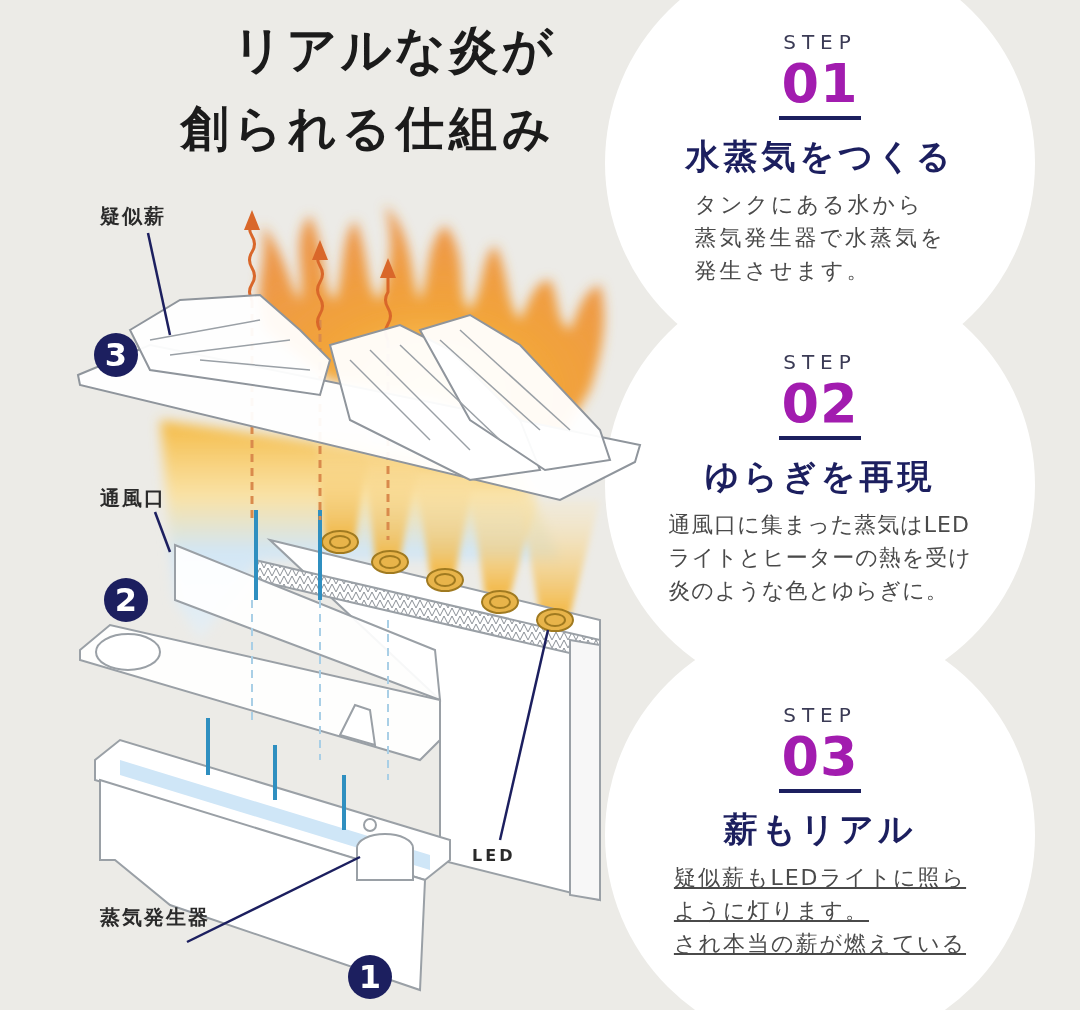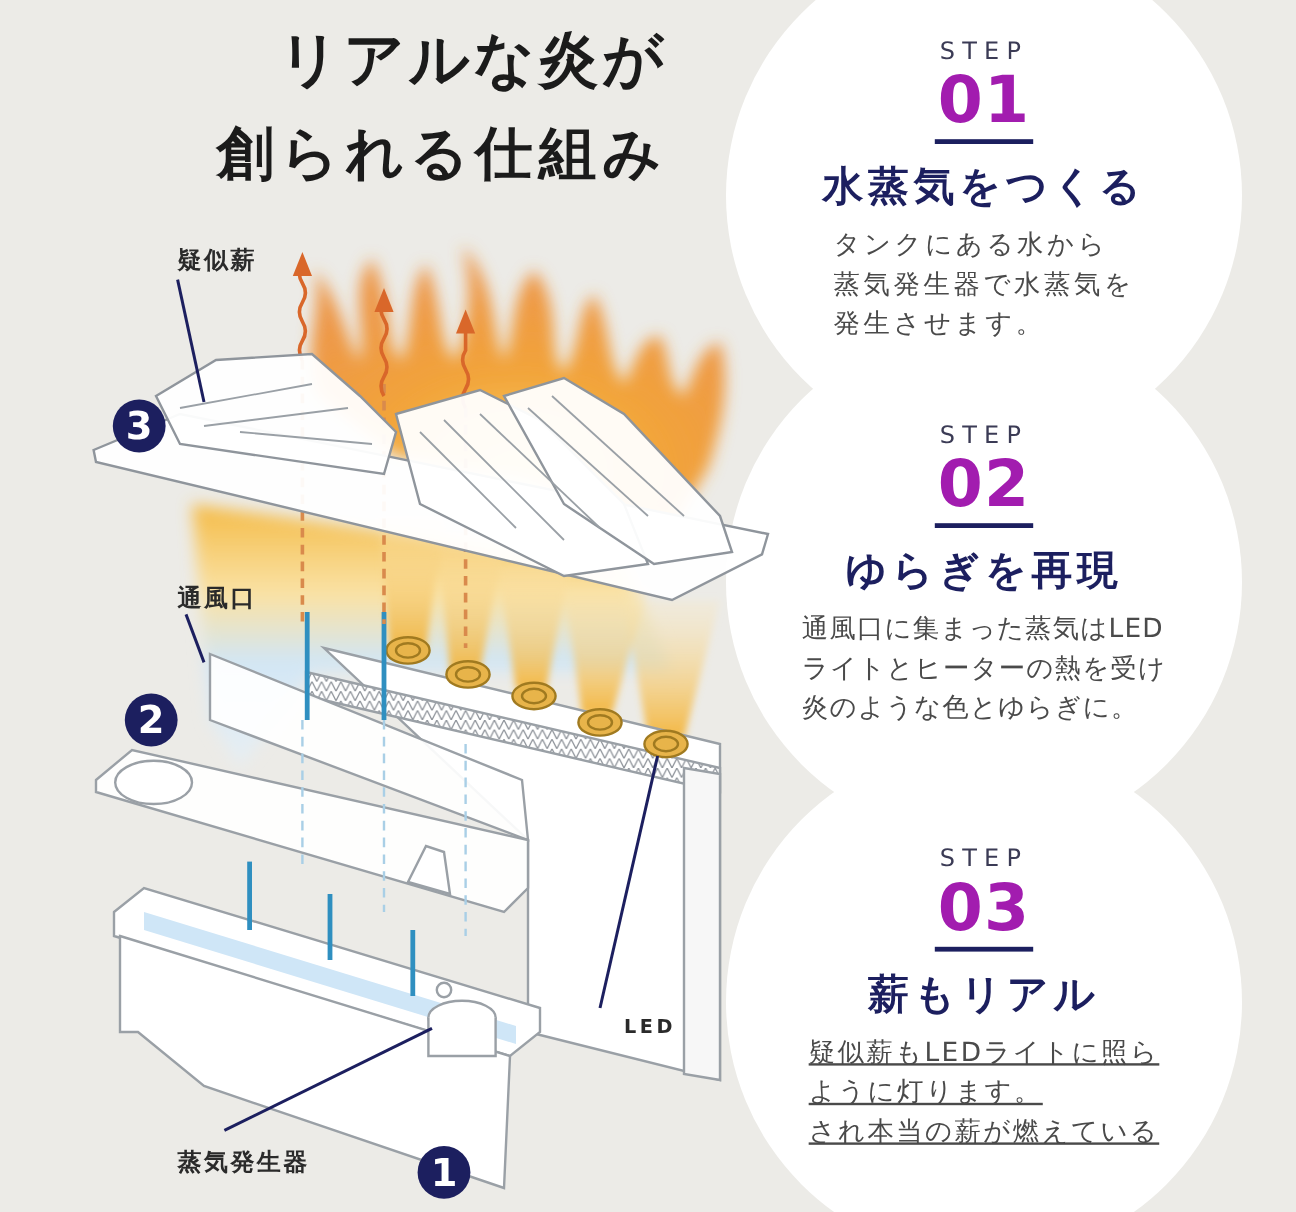--- a/index.html
+++ b/index.html
@@ -11,21 +11,21 @@
   .title {
     position:absolute; left:176px; top:18px; width:380px;
     text-align:right; color:#1b1b1b; font-weight:bold;
   }
   .title .l1 { font-size:50px; line-height:64px; letter-spacing:3px; display:block; }
   .title .l2 { font-size:48px; line-height:52px; letter-spacing:5px; display:block; margin-top:20px; }
 
   .diagram { position:absolute; left:0; top:0; width:1080px; height:1010px; }
 
   .label {
-    position:absolute; font-size:20px; font-weight:bold; color:#2a2a2a; letter-spacing:2px;margin-left:48px;
+    position:absolute; font-size:20px; font-weight:bold; color:#2a2a2a; letter-spacing:2px;
   }
   .label.led { font-weight:bold; letter-spacing:3px; font-size:16px; }
 
   .num-badge {
     position:absolute; width:44px; height:44px; border-radius:50%;
     background:#1c1f5f; color:#ffffff; font-size:32px; font-weight:bold;
     display:flex; align-items:center; justify-content:center;
     font-family:"DejaVu Sans",sans-serif;
   }
 
@@ -194,21 +194,21 @@
     <line x1="148" y1="233" x2="170" y2="335"></line>
     <line x1="155" y1="512" x2="170" y2="552"></line>
     <line x1="548" y1="630" x2="500" y2="840"></line>
     <line x1="187" y1="942" x2="360" y2="857"></line>
   </g>
 </svg>
 
 <div class="label" style="left:100px; top:203px;">疑似薪</div>
 <div class="label" style="left:100px; top:485px;">通風口</div>
 <div class="label led" style="left:472px; top:846px;">LED</div>
-<div class="label" style="left:100px; top:955px;">蒸気発生器</div>
+<div class="label" style="left:100px; top:904px;">蒸気発生器</div>
 
 <div class="num-badge" style="left:94px; top:333px;">3</div>
 <div class="num-badge" style="left:104px; top:578px;">2</div>
 <div class="num-badge" style="left:348px; top:955px;">1</div>
 
 <div class="step" style="left:640px; top:30px;">
   <span class="step-label">STEP</span>
   <span class="step-num">01</span>
   <div class="underline"></div>
   <span class="step-title">水蒸気をつくる</span>

